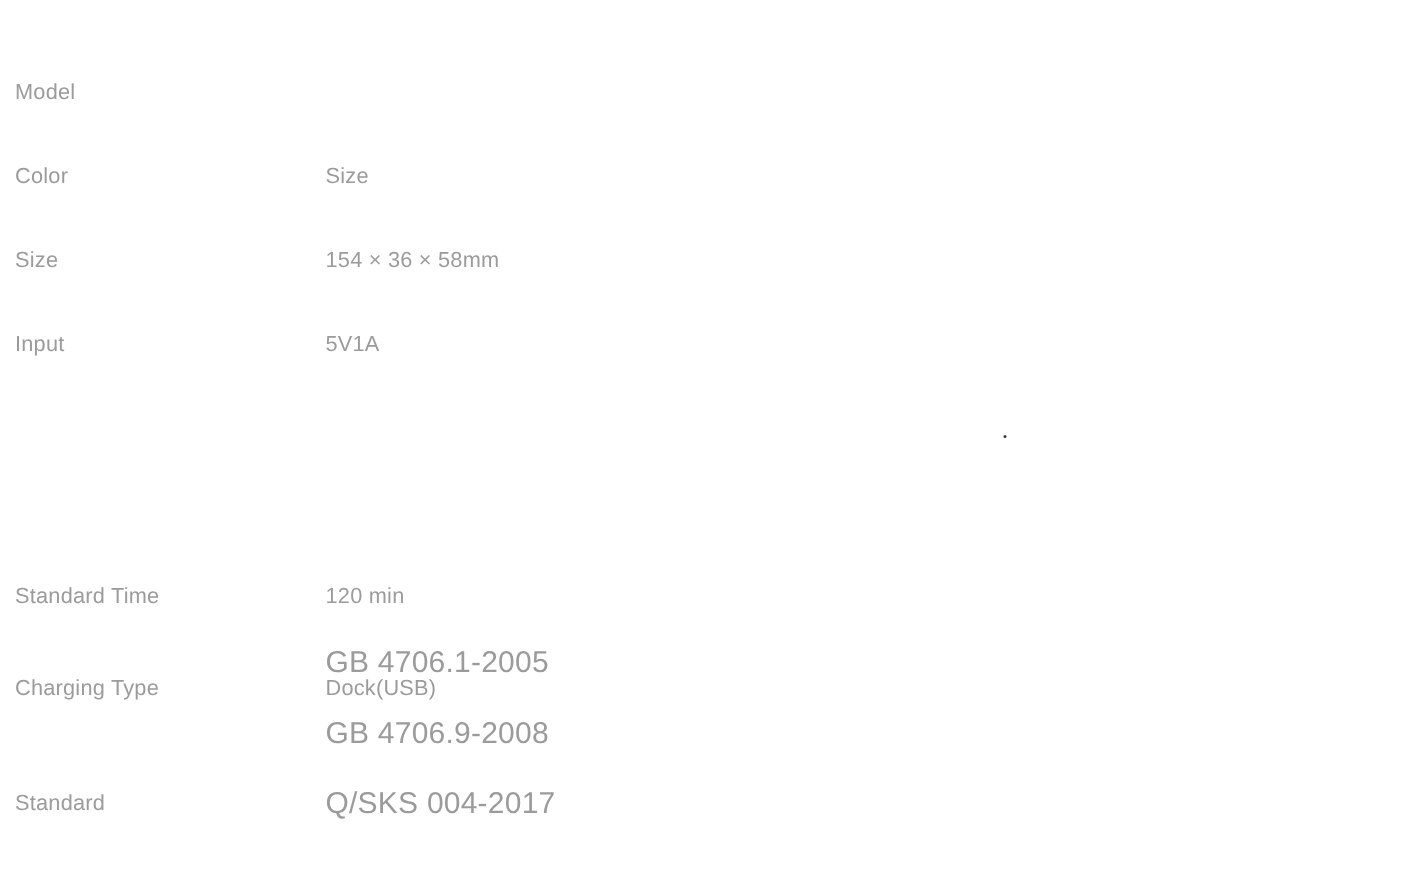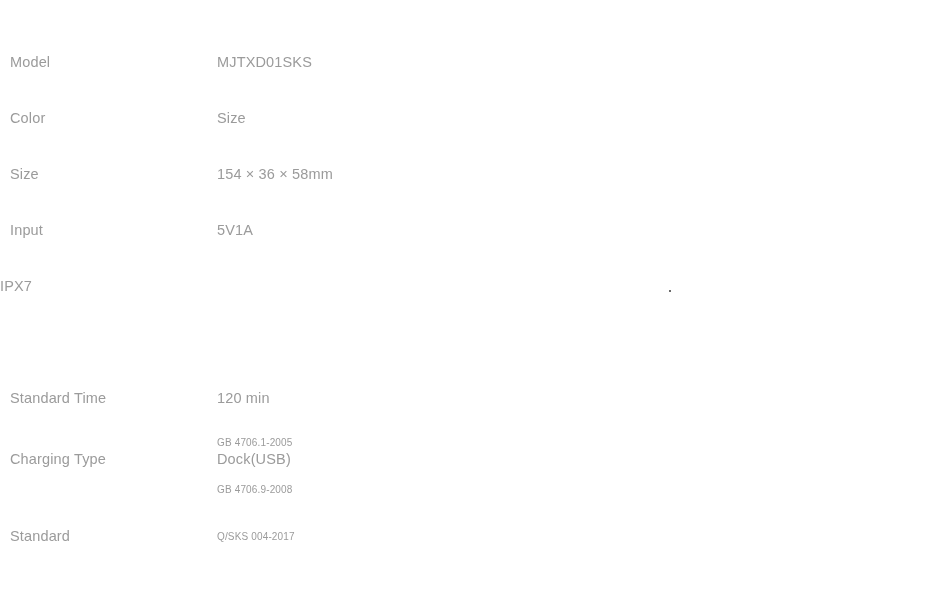--- a/index.html
+++ b/index.html
@@ -50,21 +50,21 @@
     flex: 1;
     font-size: 14.5px;
     line-height: 19px;
     color: #9b9b9b;
     letter-spacing: 0.15px;
     white-space: nowrap;
   }
 
   .spec-value-line {
     display: block;
-    font-size: 10px;
+    font-size: 20px;
     line-height: 19px;
     color: #9b9b9b;
     letter-spacing: 0.15px;
   }
   .spec-value-line + .spec-value-line {
     margin-top: 28px;
   }
 
   .cursor-dot {
     position: absolute;
@@ -74,40 +74,38 @@
     border-radius: 50%;
   }
 </style>
 </head>
 <body>
 
 <div class="spec-sheet">
 
   <div class="spec-row" style="top:16px">
     <div class="spec-label">Model</div>
-    <div class="spec-value">MJTXD01SKS</div>
   </div>
 
   <div class="spec-row" style="top:72px">
     <div class="spec-label">Color</div>
     <div class="spec-value">Size</div>
   </div>
 
   <div class="spec-row" style="top:128px">
     <div class="spec-label">Size</div>
     <div class="spec-value">154 × 36 × 58mm</div>
   </div>
 
   <div class="spec-row" style="top:184px">
     <div class="spec-label">Input</div>
     <div class="spec-value">5V1A</div>
   </div>
 
   <div class="spec-row" style="top:240px">
-    <div class="spec-value">IPX7</div>
   </div>
 
 
   <div class="spec-row" style="top:352px">
     <div class="spec-label">Standard Time</div>
     <div class="spec-value">120 min</div>
   </div>
 
   <div class="spec-row" style="top:413px">
     <div class="spec-label">Charging Type</div>

